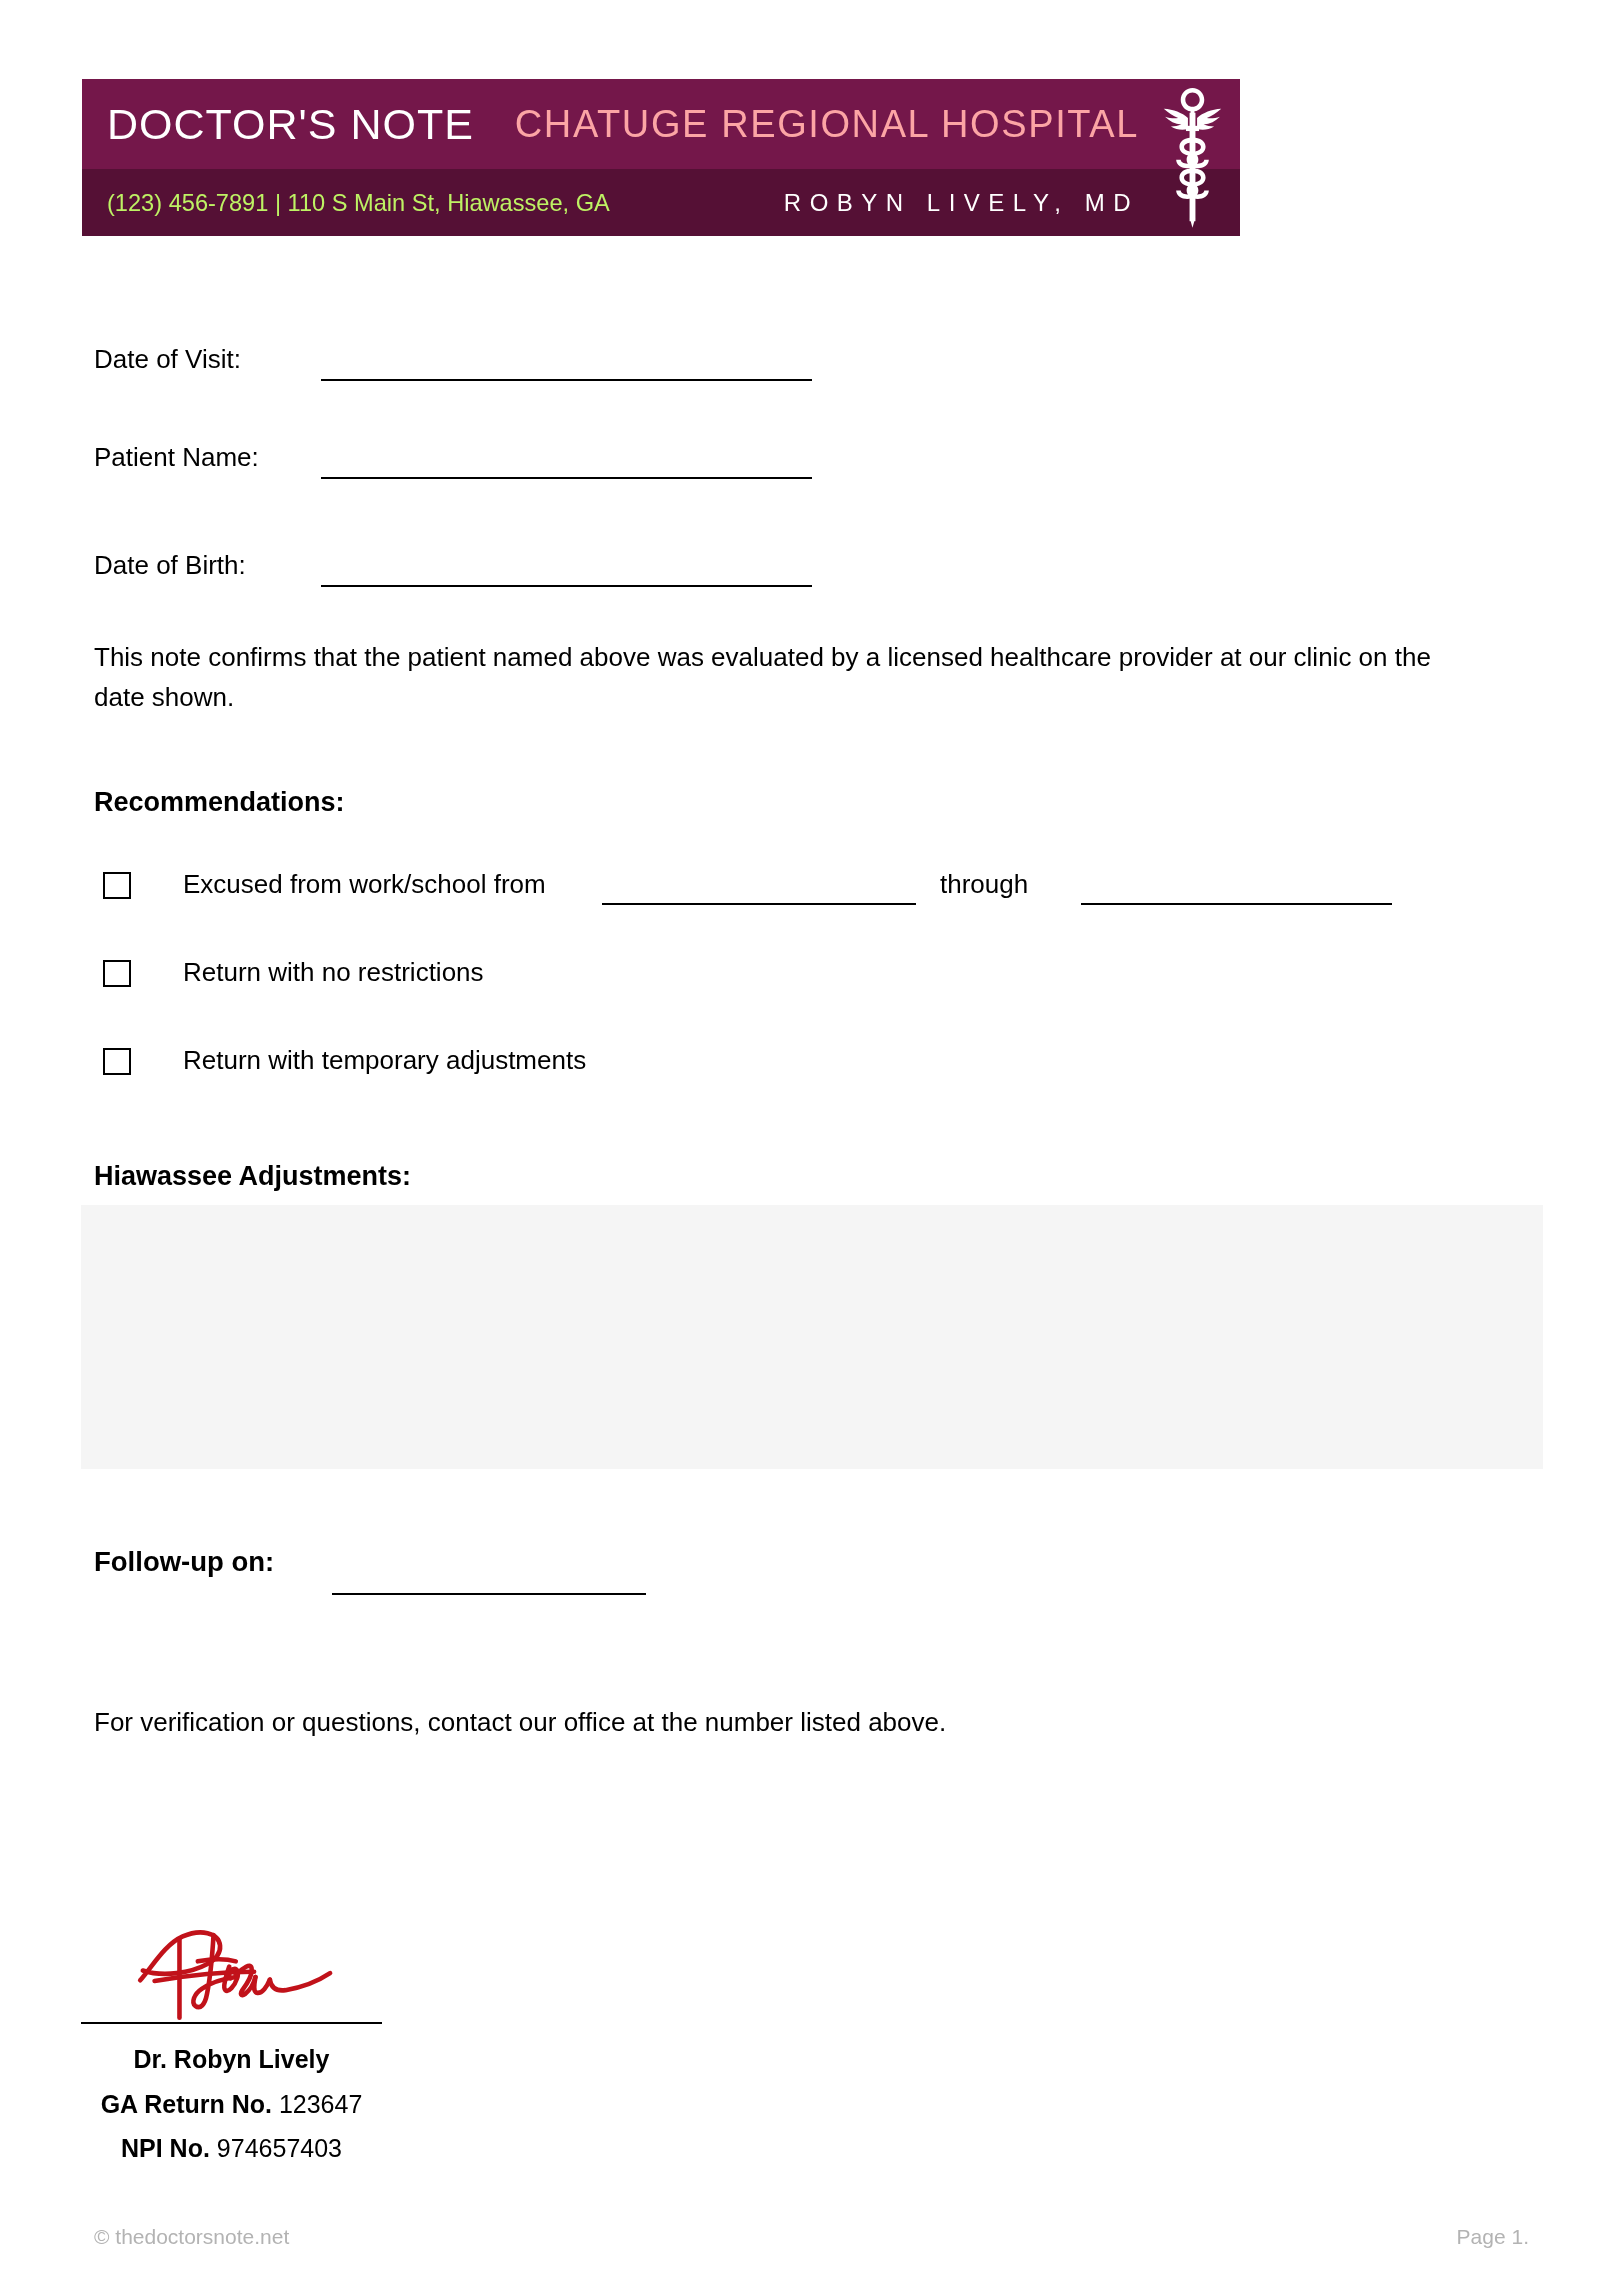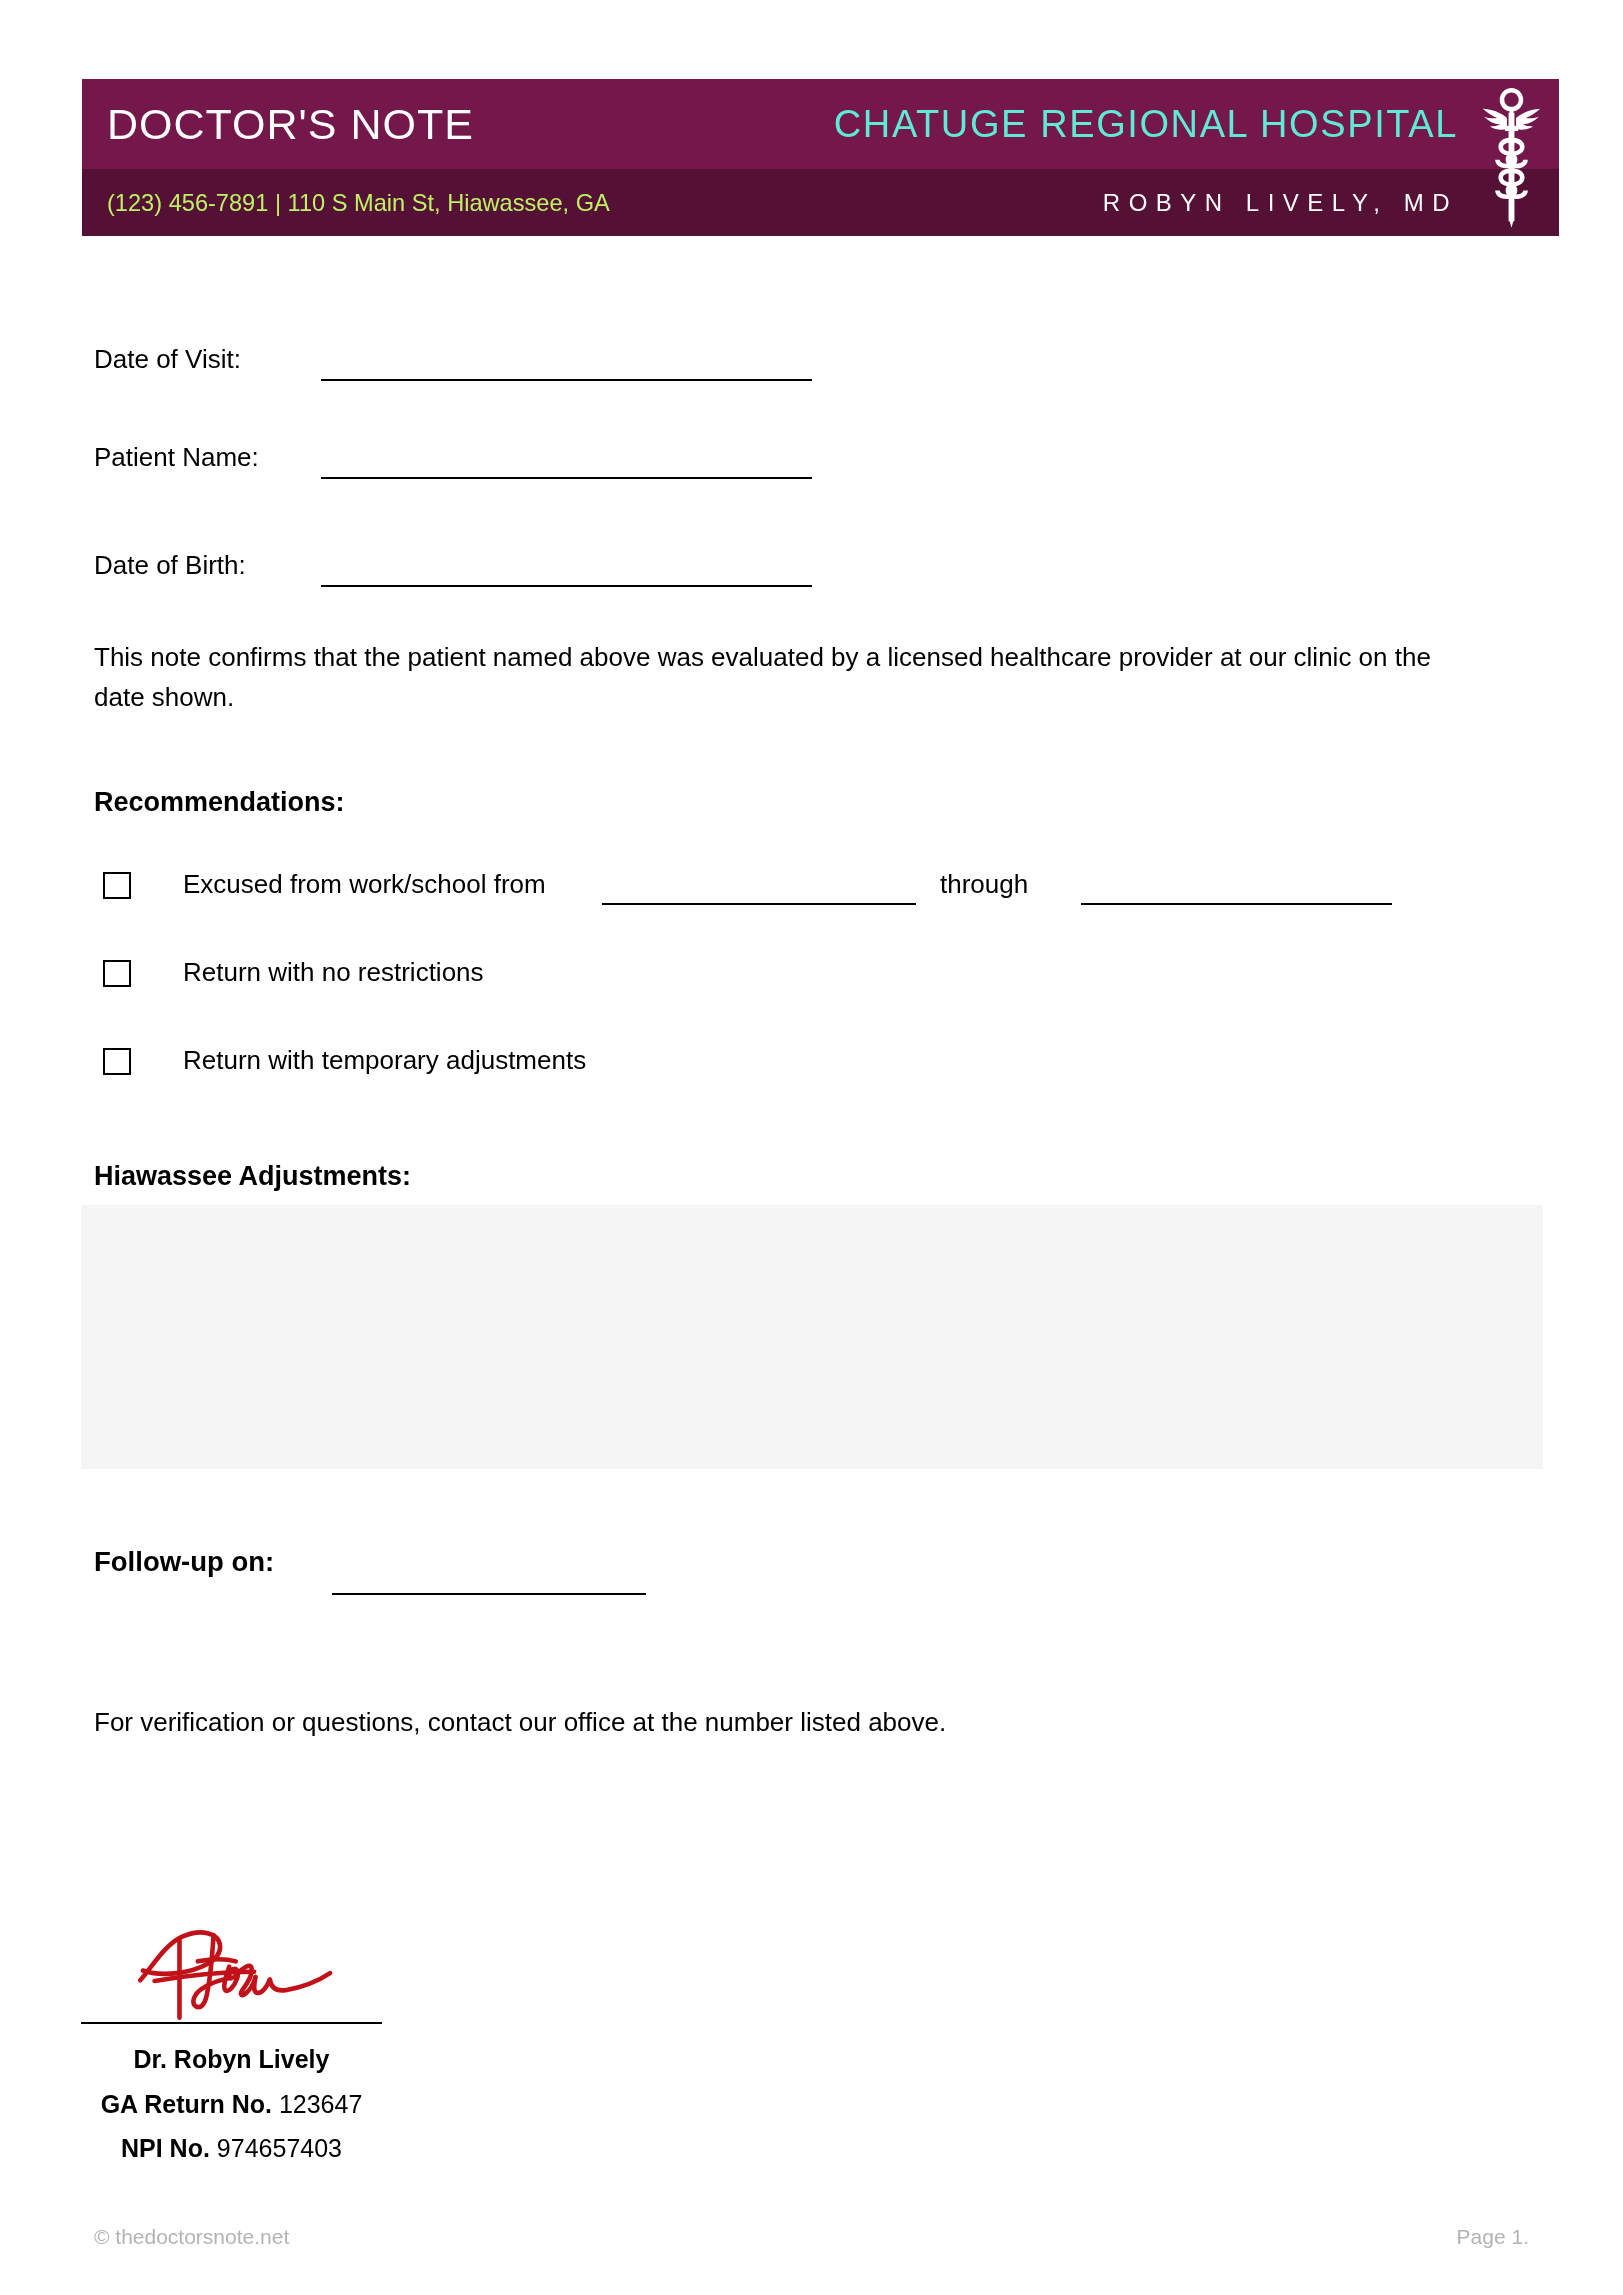--- a/index.html
+++ b/index.html
@@ -20,21 +20,21 @@
     position: absolute;
     inset: 0;
     background: #ffffff;
   }
 
   
   .header {
     position: absolute;
     left: 82px;
     top: 79px;
-    width: 1477px;
+    width: 1158px;
   }
   .header-top {
     background: #74174a;
     height: 90px;
     position: relative;
   }
   .header-bottom {
     background: #551035;
     height: 67px;
     position: relative;
@@ -49,21 +49,21 @@
     font-weight: 400;
     letter-spacing: 1px;
     white-space: nowrap;
     font-stretch: condensed;
   }
   .hospital-name {
     position: absolute;
     right: 101px;
     top: 50%;
     transform: translateY(-50%);
-    color: #5eead4;
+    color: #fca5a5;
     font-size: 38px;
     font-weight: 300;
     letter-spacing: 1.6px;
     white-space: nowrap;
     font-stretch: condensed;
   }
   .contact-line {
     position: absolute;
     left: 25px;
     top: 50%;

